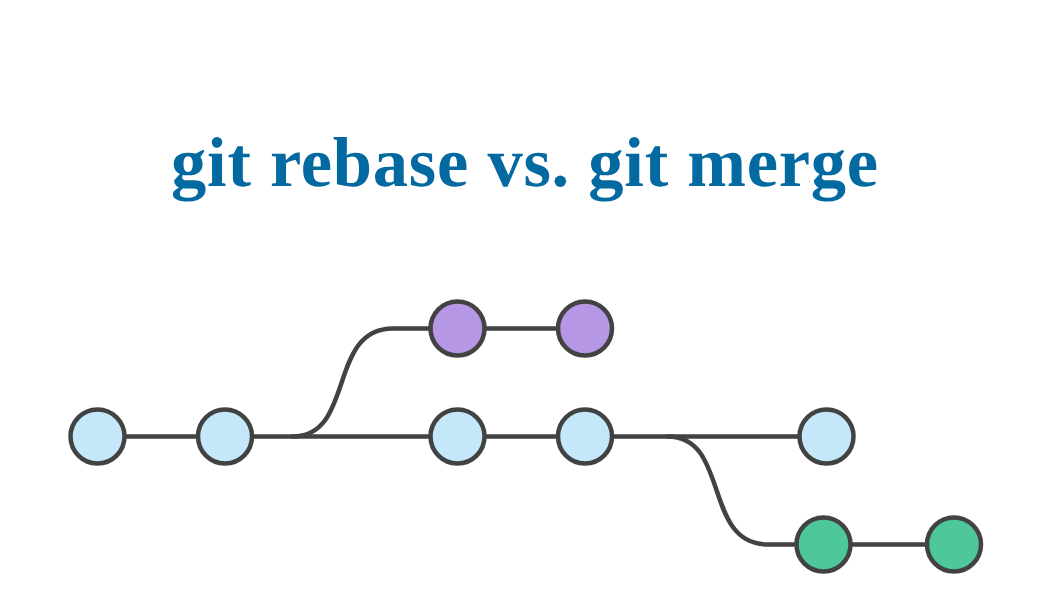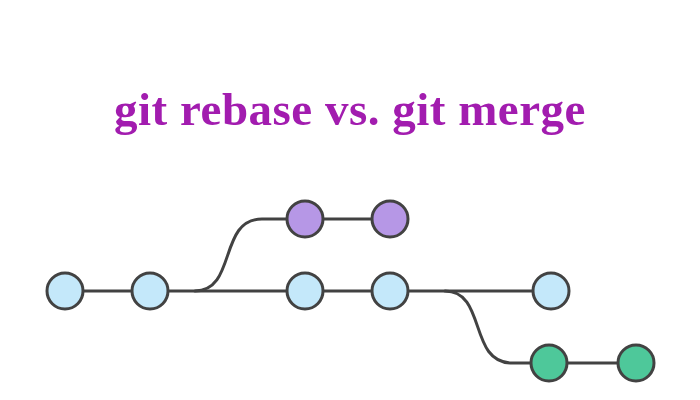--- a/index.html
+++ b/index.html
@@ -39,21 +39,21 @@
     left: 0;
     width: 700px;
     height: 400px;
     display: block;
   }
 </style>
 </head>
 <body style="background: rgb(255, 255, 255);">
 
 <div class="page">
-  <h1 class="title" style="color: #a21caf;">git rebase vs. git merge</h1>
+  <h1 class="title" style="color: #0369a1;">git rebase vs. git merge</h1>
 
   <svg class="graph" viewBox="0 0 700 400" aria-label="git commit graph diagram">
       <path d="M 65 291 H 551" fill="none" stroke="#424242" stroke-width="3" stroke-linecap="round"></path>
       <path d="M 195 291 C 237 291 218 219 262 219 H 390" fill="none" stroke="#424242" stroke-width="3" stroke-linecap="round"></path>
       <path d="M 445 291 C 487 291 468 363 512 363 H 636" fill="none" stroke="#424242" stroke-width="3" stroke-linecap="round"></path>
       <circle cx="65" cy="291" r="18" fill="#c4e8fa" stroke="#424242" stroke-width="3"></circle>
       <circle cx="150" cy="291" r="18" fill="#c4e8fa" stroke="#424242" stroke-width="3"></circle>
       <circle cx="305" cy="219" r="18" fill="#b697e6" stroke="#424242" stroke-width="3"></circle>
       <circle cx="390" cy="219" r="18" fill="#b697e6" stroke="#424242" stroke-width="3"></circle>
       <circle cx="305" cy="291" r="18" fill="#c4e8fa" stroke="#424242" stroke-width="3"></circle>

